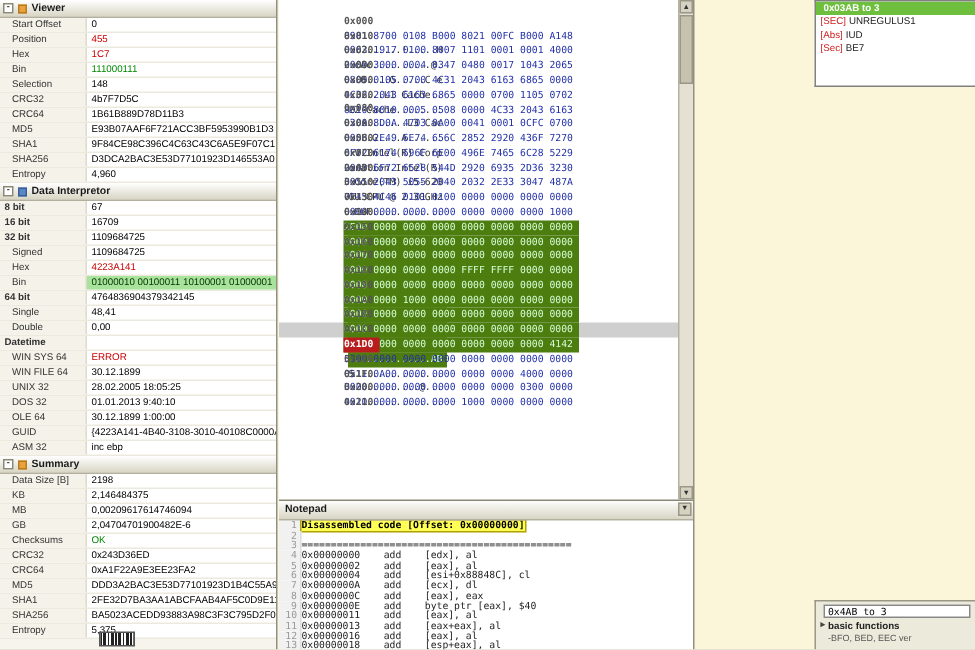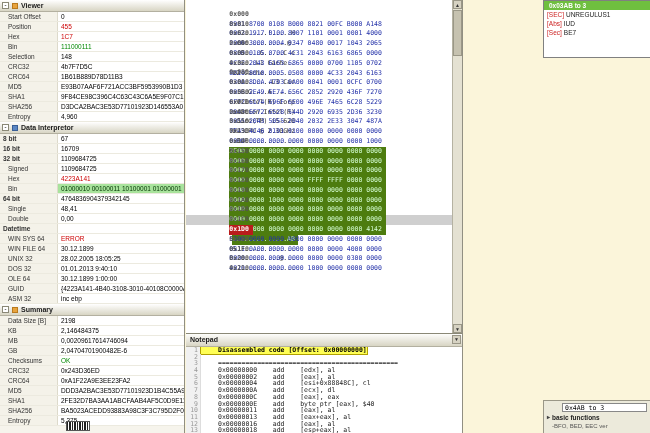--- a/index.html
+++ b/index.html
@@ -37,32 +37,32 @@
   .scroll-btn.bottom{position:absolute;bottom:0;left:0;right:0;}
   .scroll-thumb{height:46px;background:#c6c2b0;border:1px solid #9a9787;box-sizing:border-box;margin-top:1px;}
 
   
   .notepad{position:absolute;left:0;top:333px;width:276px;height:100px;border-top:1px solid #8a8876;background:#fff;box-sizing:border-box;}
   .np-header{height:12px;background:linear-gradient(#fdfdfb,#d8d5c4);border-bottom:1px solid #b3b0a0;font-size:7px;font-weight:bold;line-height:12px;padding-left:4px;position:relative;color:#1a1a1a;}
   .np-scroll-btn{position:absolute;right:1px;top:1px;width:9px;height:9px;background:#d6d2c2;border:1px solid #9a9787;box-sizing:border-box;font-size:5px;line-height:7px;text-align:center;color:#333;}
   .np-body{font-family:"DejaVu Sans Mono",monospace;font-size:6.5px;}
   .npline{display:flex;height:6.7px;line-height:6.7px;}
   .npnum{width:12px;text-align:right;color:#999;background:#f1f1f1;border-right:1px solid #ddd;padding-right:2px;flex:none;}
-  .nptext{white-space:pre;padding-left:17px;color:#222;}
+  .nptext{white-space:pre;padding-left:0;color:#222;}
   .npline.hl .nptext{background:#ffff55;outline:1px solid #b0a000;font-weight:bold;color:#000;}
 
   
   .right{position:absolute;left:462px;top:0;width:188px;height:433px;background:#fbf5da;border-left:1px solid #918f82;box-sizing:border-box;}
   .tree-panel{position:absolute;right:0;top:0;width:107px;height:58px;background:#fff;border:1px solid #808080;border-right:none;box-sizing:border-box;overflow:hidden;font-size:6.5px;}
   .tree-item{height:9px;line-height:9px;padding-left:3px;white-space:nowrap;overflow:hidden;display:flex;gap:2px;color:#222;}
   .tree-item.sel{background:#6fbf3f;color:#fff;font-weight:bold;}
   .titag{color:#cc2222;}
   .tree-item.sel .titag{color:#fff;}
   .br-panel{position:absolute;right:0;bottom:0;width:107px;height:33px;background:#eceadb;border-left:1px solid #9a9787;border-top:1px solid #9a9787;box-sizing:border-box;font-size:6.5px;}
-  .addr-box{margin:2px 3px 1px 18px;height:9px;line-height:8px;background:#fff;border:1px solid #888;box-sizing:border-box;padding-left:2px;font-family:"DejaVu Sans Mono",monospace;color:#000;}
+  .addr-box{margin:2px 3px 1px 5px;height:9px;line-height:8px;background:#fff;border:1px solid #888;box-sizing:border-box;padding-left:2px;font-family:"DejaVu Sans Mono",monospace;color:#000;}
   .fn-header{padding-left:3px;font-weight:bold;color:#222;height:9px;line-height:9px;display:flex;gap:2px;align-items:center;}
   .fn-expander{color:#444;font-size:6px;}
   .fn-sub{padding-left:8px;color:#555;font-size:6px;line-height:8px;}
 </style>
 </head>
 <body>
 
 <div class="app">
 
   <div class="left">

